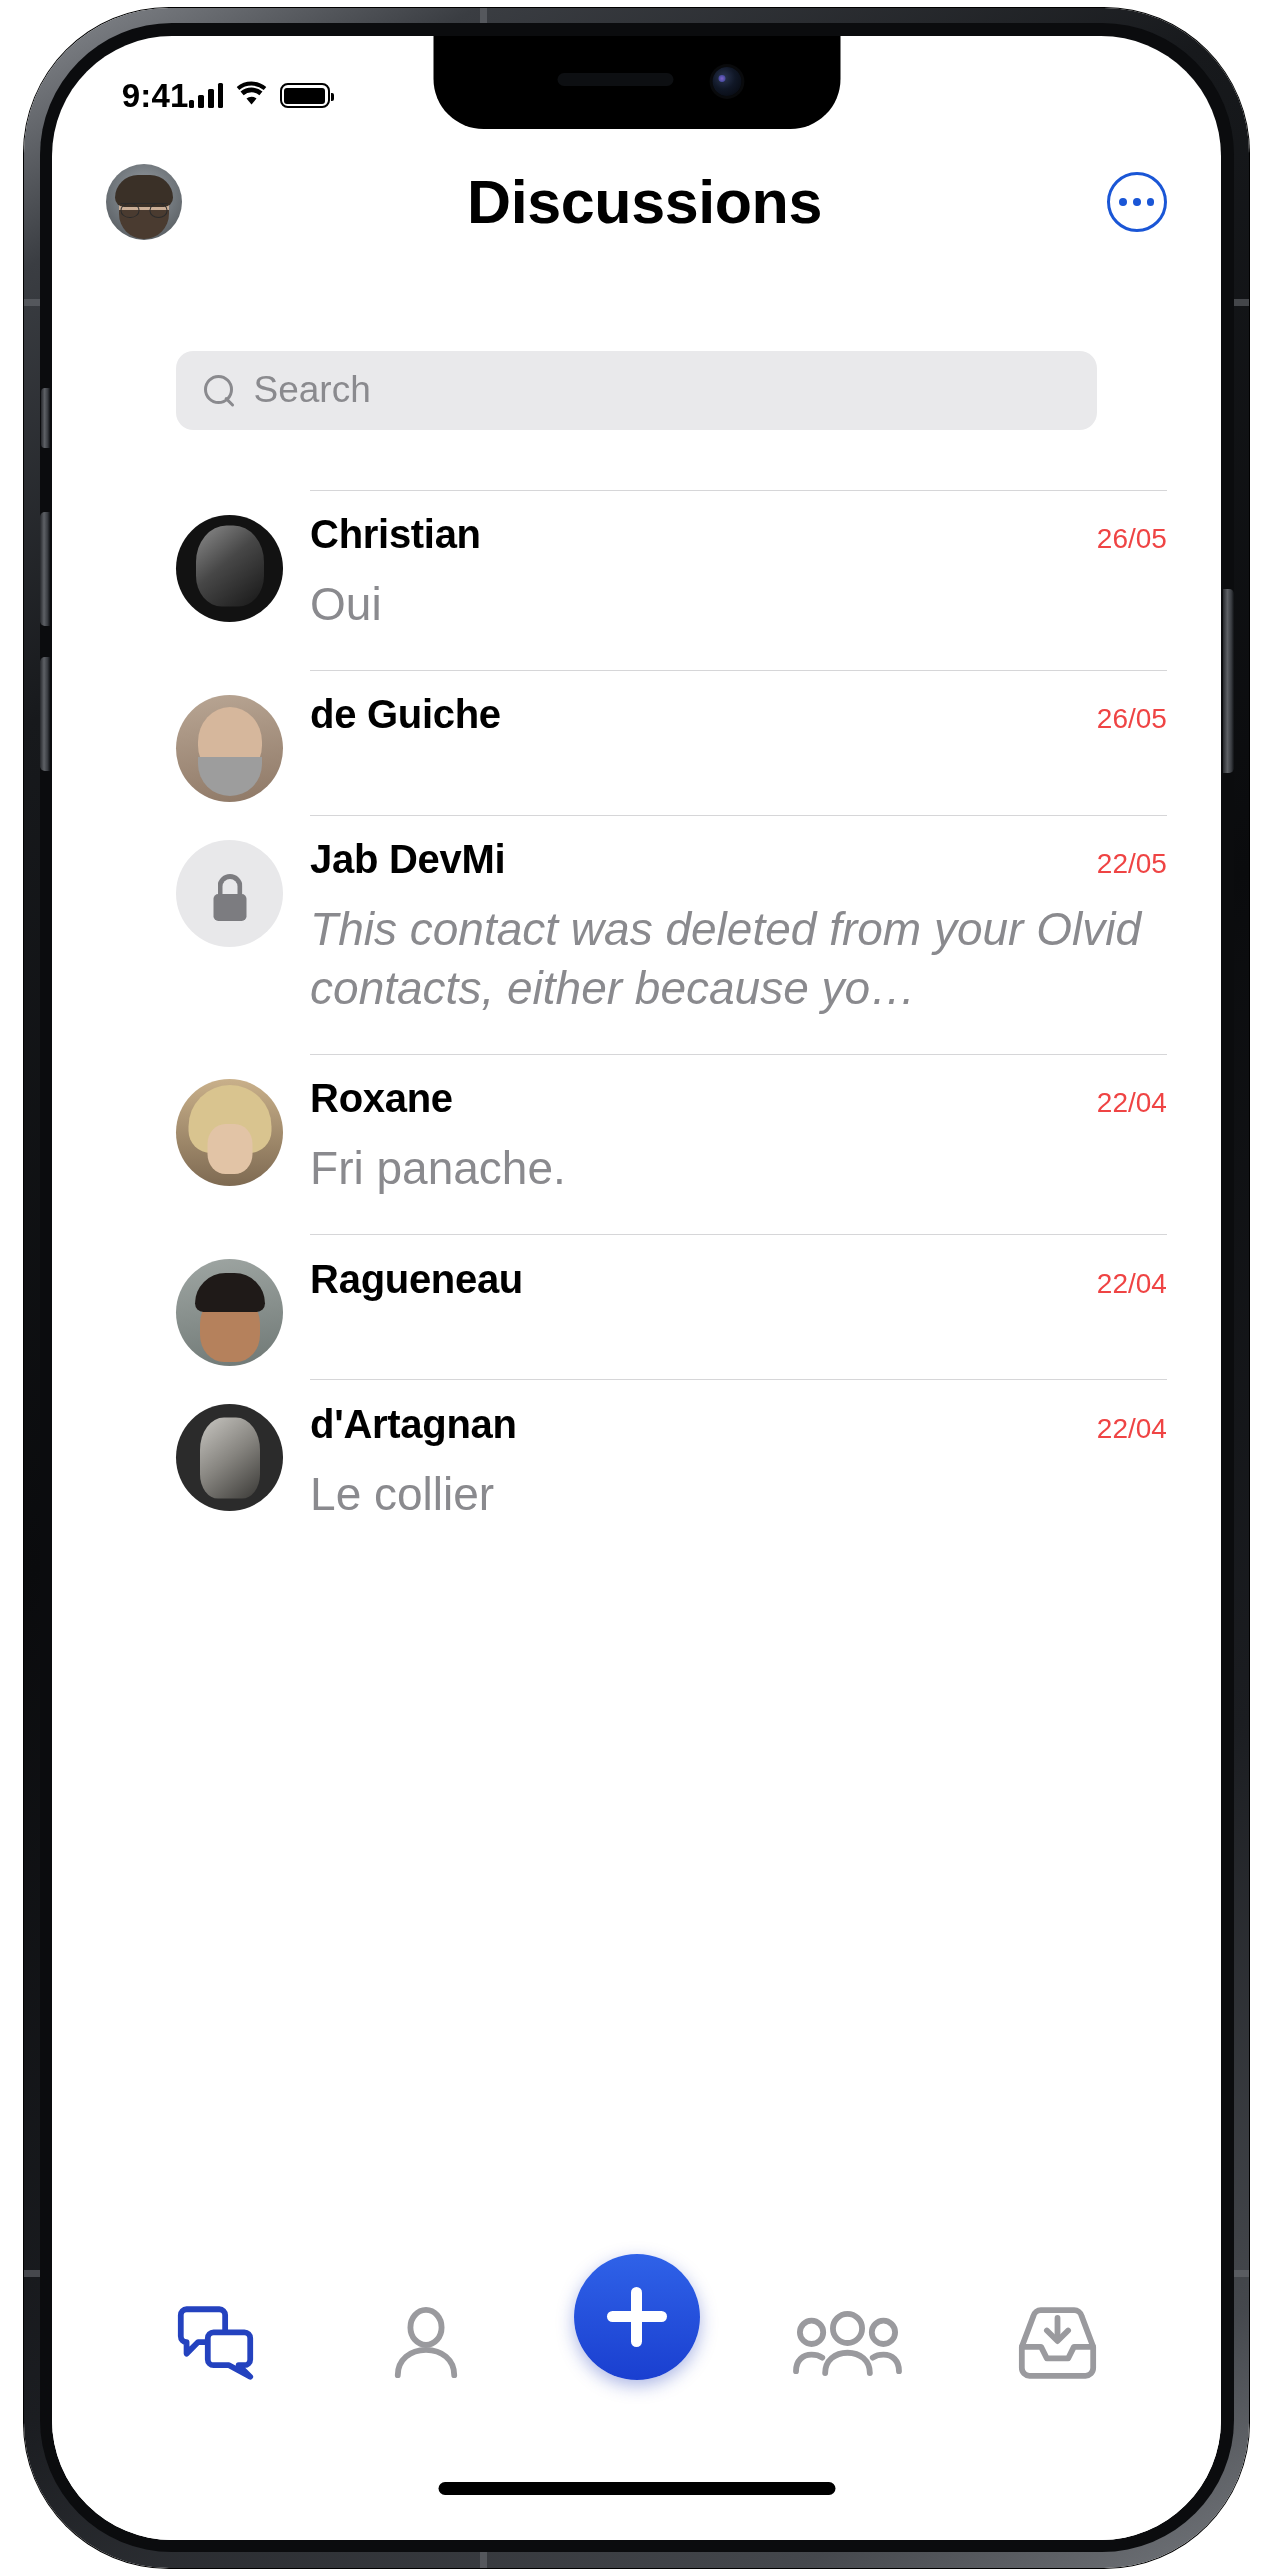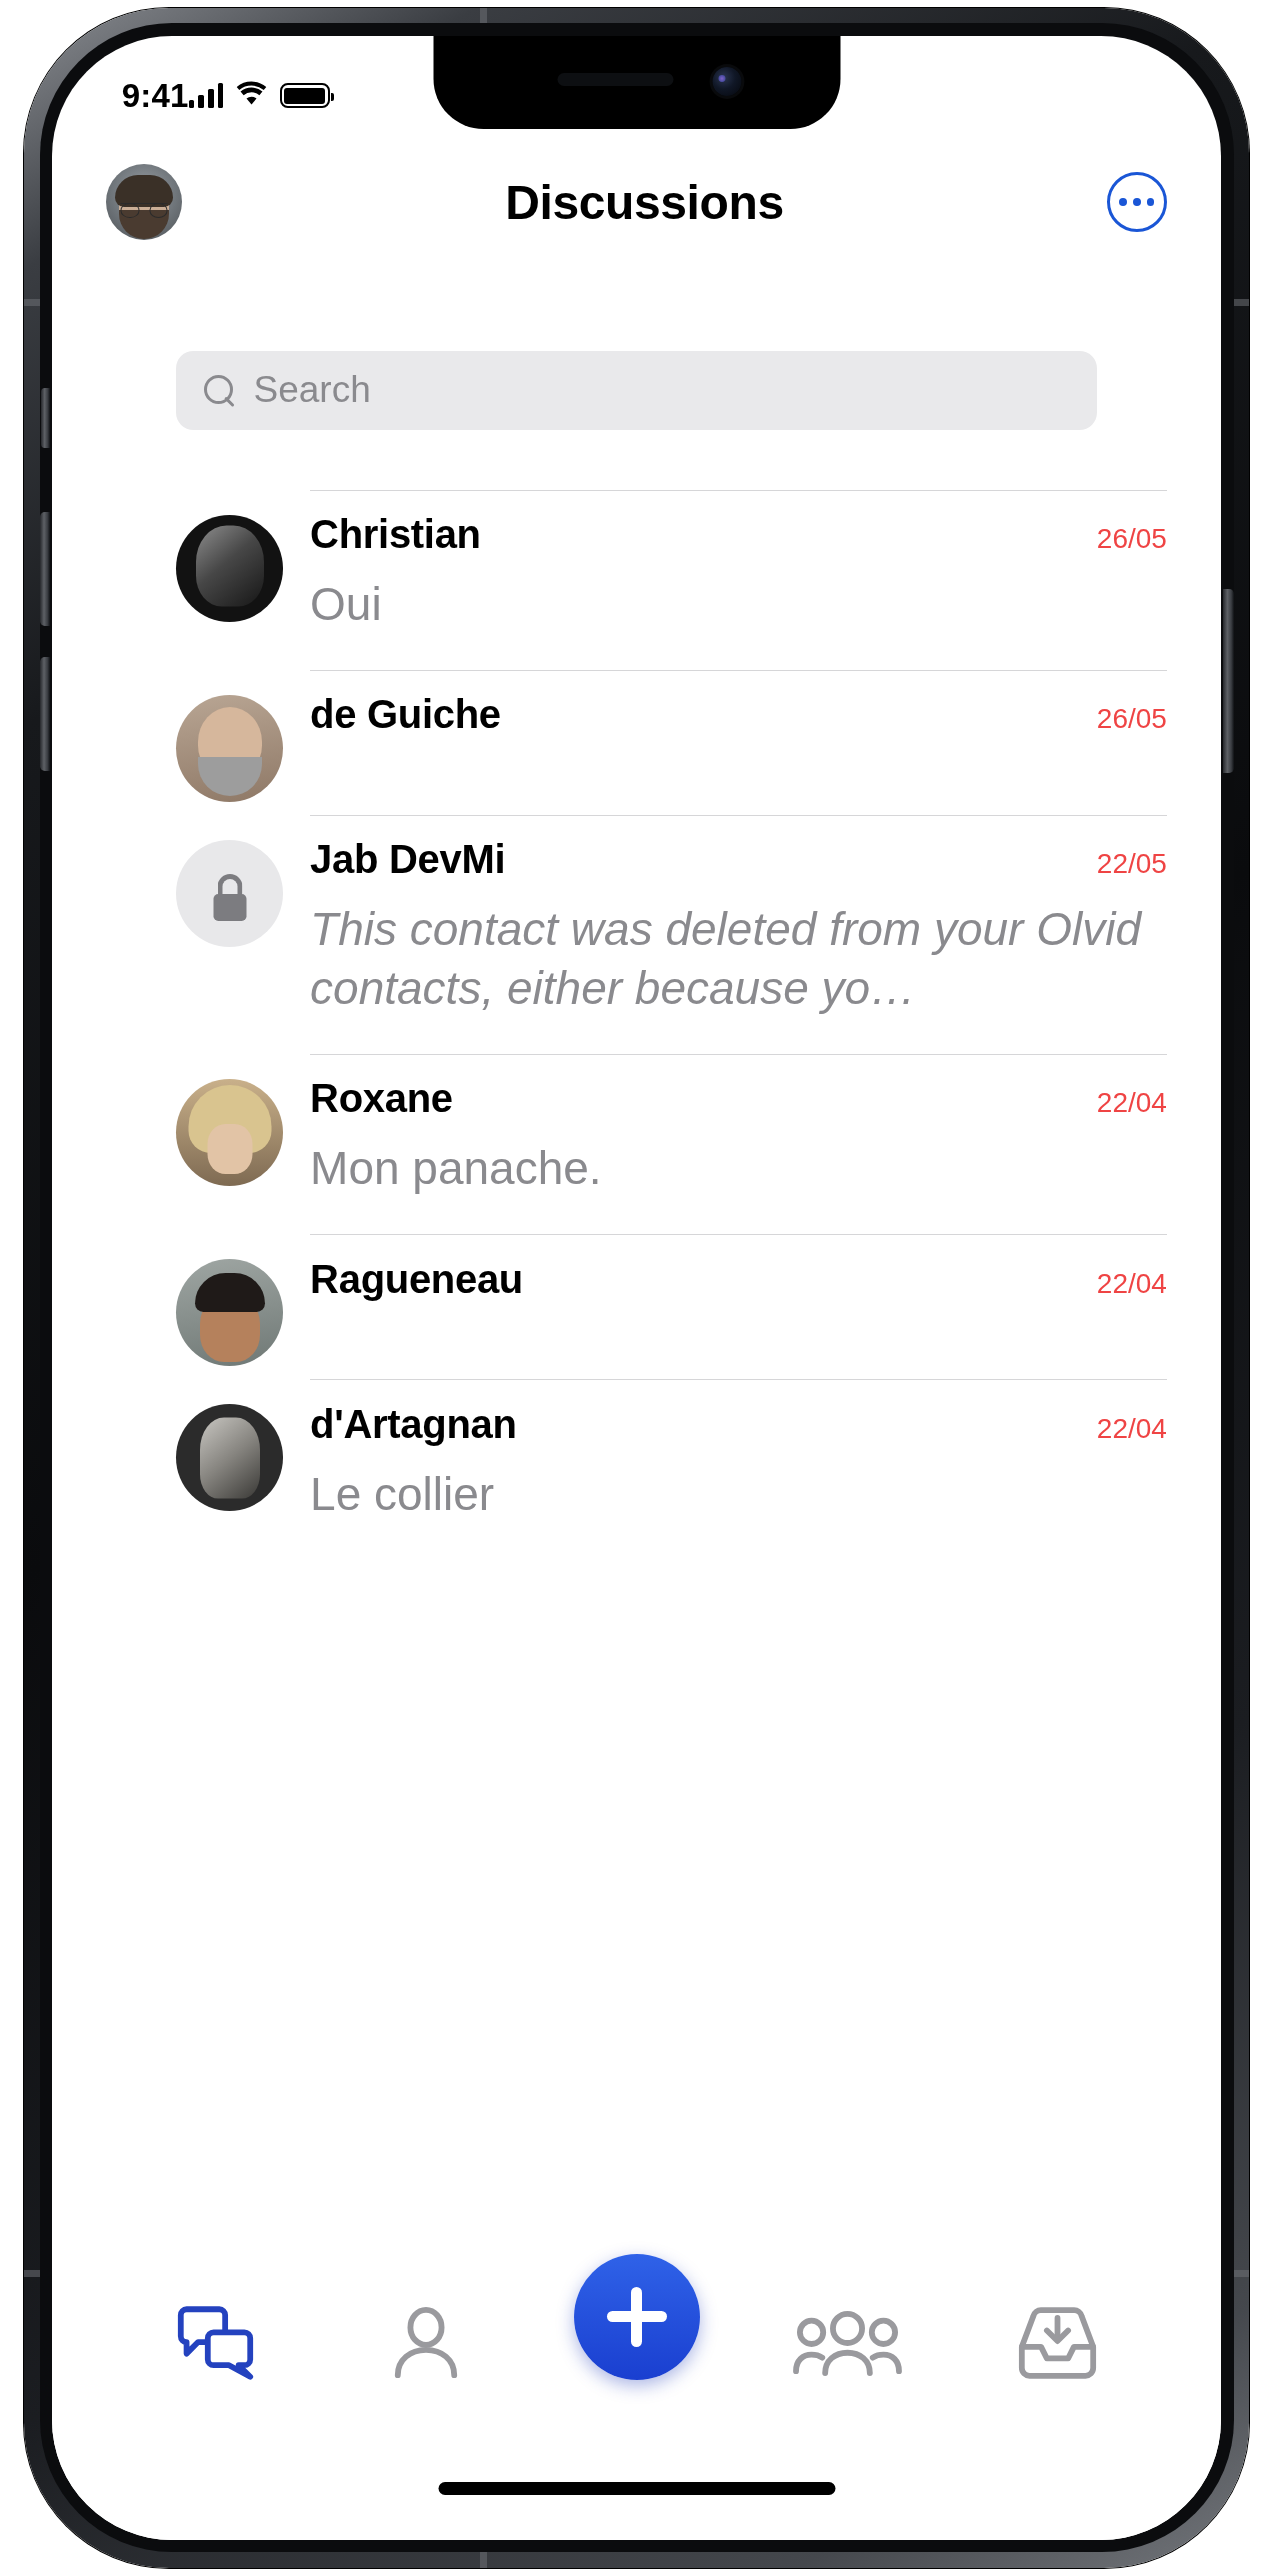--- a/index.html
+++ b/index.html
@@ -139,21 +139,21 @@
   #owner-avatar .glasses::before,
   #owner-avatar .glasses::after {
     content:""; position:absolute; top:-1px; width:16.5px; height:12.6px;
     border:1.9px solid #2b2b2b; border-radius:50%;
   }
   #owner-avatar .glasses::before { left: 0; }
   #owner-avatar .glasses::after  { right: 0; }
 
   #page-title {
     flex: 1; text-align: center;
-    font-size: 48px; font-weight: 700; color: #000;
+    font-size: 61px; font-weight: 700; color: #000;
     letter-spacing: -0.4px;
   }
   #more-button {
     width: 60px; height: 60px; flex: none;
     border-radius: 50%;
     border: 3.9px solid #1a56d6;
     display: flex; align-items: center; justify-content: center;
     gap: 5.8px;
   }
   #more-button i {
@@ -412,21 +412,21 @@
           <div class="conv-row">
             <div class="conv-avatar av-blonde">
               <div class="hair3"></div>
               <div class="face3"></div>
             </div>
             <div class="conv-body">
               <div class="conv-toprow">
                 <div class="conv-name">Roxane</div>
                 <div class="conv-date">22/04</div>
               </div>
-              <div class="conv-preview">Mon panache.</div>
+              <div class="conv-preview">Fri panache.</div>
             </div>
           </div>
           <div class="conv-row">
             <div class="conv-avatar av-man2">
               <div class="face4"></div>
               <div class="hair4"></div>
             </div>
             <div class="conv-body">
               <div class="conv-toprow">
                 <div class="conv-name">Ragueneau</div>

